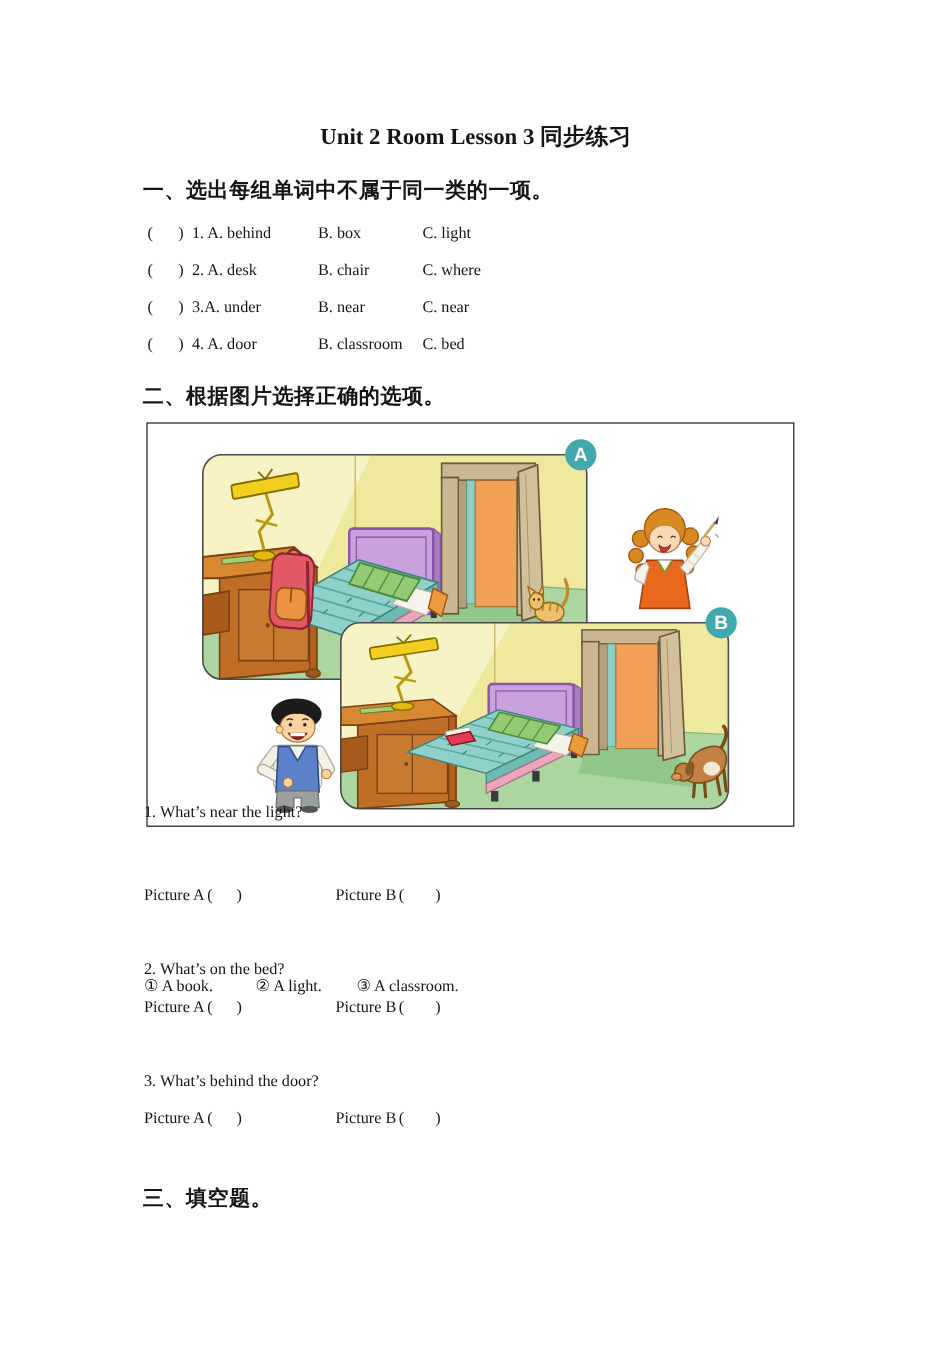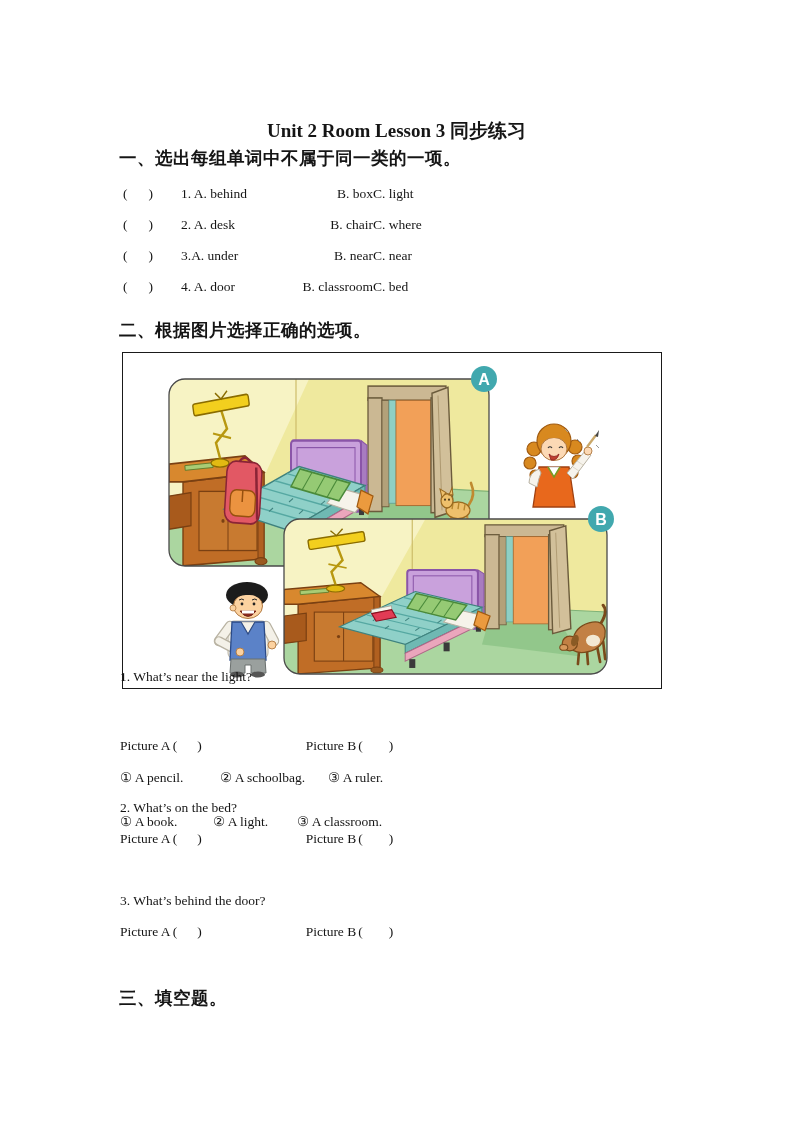--- a/index.html
+++ b/index.html
@@ -1,29 +1,29 @@
 <!DOCTYPE html>
 <html><head>
 <meta charset="utf-8">
 <style>
   html,body{margin:0;padding:0;background:#fff;}
   .page{position:relative;width:793px;height:1122px;background:#fff;overflow:hidden;
         font-family:"Liberation Serif",serif;color:#151515;}
-  .title{position:absolute;top:118px;left:0;width:100%;text-align:center;
+  .title{position:absolute;top:101px;left:0;width:100%;text-align:center;
          font-size:19px;font-weight:bold;}
   .heading{position:absolute;left:119px;font-family:"Liberation Sans",sans-serif;
            font-weight:bold;font-size:17.5px;letter-spacing:.5px;text-align:right;}
   .line{position:absolute;left:123px;font-size:13.5px;display:flex;align-items:baseline;}
   .qline{left:120px;}
   .paren-close{margin-left:21px;}
-  .witem{margin-left:28px;width:105px;}
-  .wb{width:87px;text-align:right;}
+  .witem{margin-left:7px;width:105px;}
+  .wb{width:87px;}
   .pa-open{margin-left:2px;}
   .pa-close{margin-left:20px;}
-  .pb-label{margin-left:104px;}
+  .pb-label{margin-left:78px;}
   .pb-open{margin-left:2px;}
   .pb-close{margin-left:26px;}
   .figure{position:absolute;left:122px;top:352px;width:540px;height:337px;
           border:1.5px solid #1a1a1a;box-sizing:border-box;background:#fff;}
   .figure svg{display:block;}
 </style>
 </head>
 <body>
 
 <div class="page">
@@ -277,25 +277,20 @@
 
   <div class="line qline" style="top:669px">1. What’s near the light?</div>
   <div class="line qline" style="top:738px">
     <span>Picture A</span>
     <span class="pa-open">(</span>
     <span class="pa-close">)</span>
     <span class="pb-label">Picture B</span>
     <span class="pb-open">(</span>
     <span class="pb-close">)</span>
   </div>
-  <div class="line qline" style="top:769px">
-    <span style="width:100px">① A pencil.</span>
-    <span style="width:108px">② A schoolbag.</span>
-    <span>③ A ruler.</span>
-  </div>
 
   <div class="line qline" style="top:800px">2. What’s on the bed?</div>
   <div class="line qline" style="top:831px">
     <span>Picture A</span>
     <span class="pa-open">(</span>
     <span class="pa-close">)</span>
     <span class="pb-label">Picture B</span>
     <span class="pb-open">(</span>
     <span class="pb-close">)</span>
   </div>

